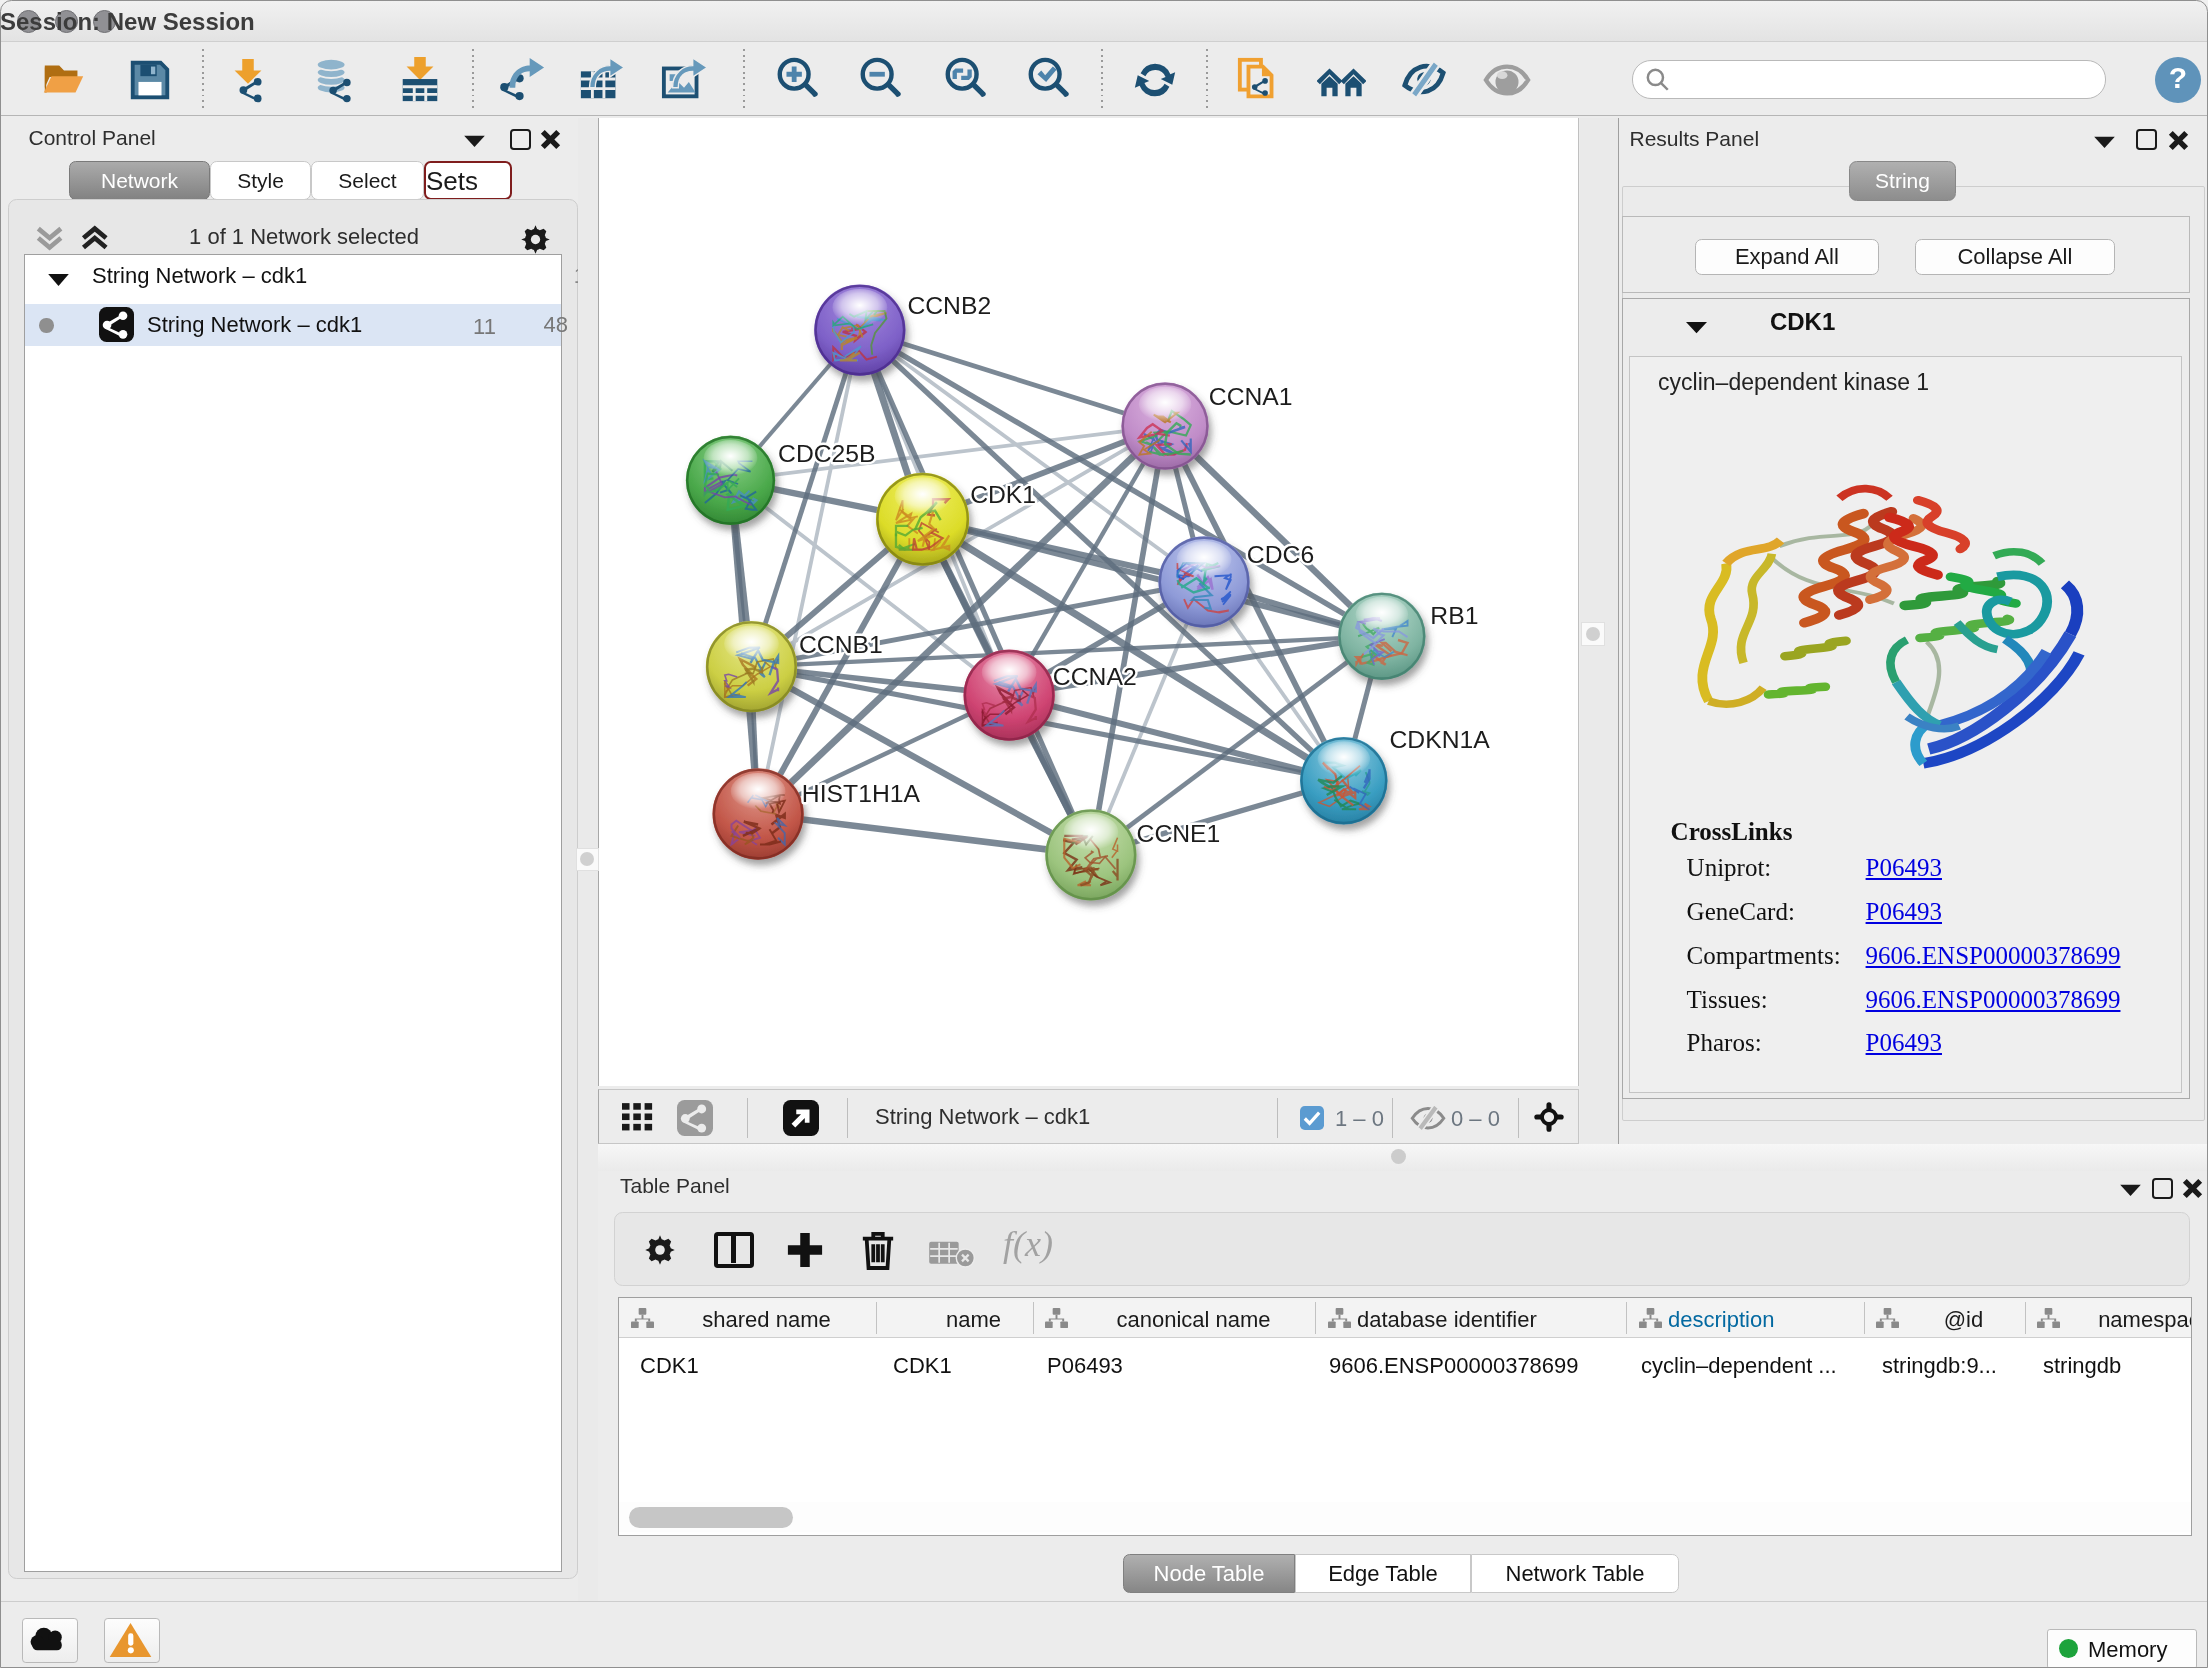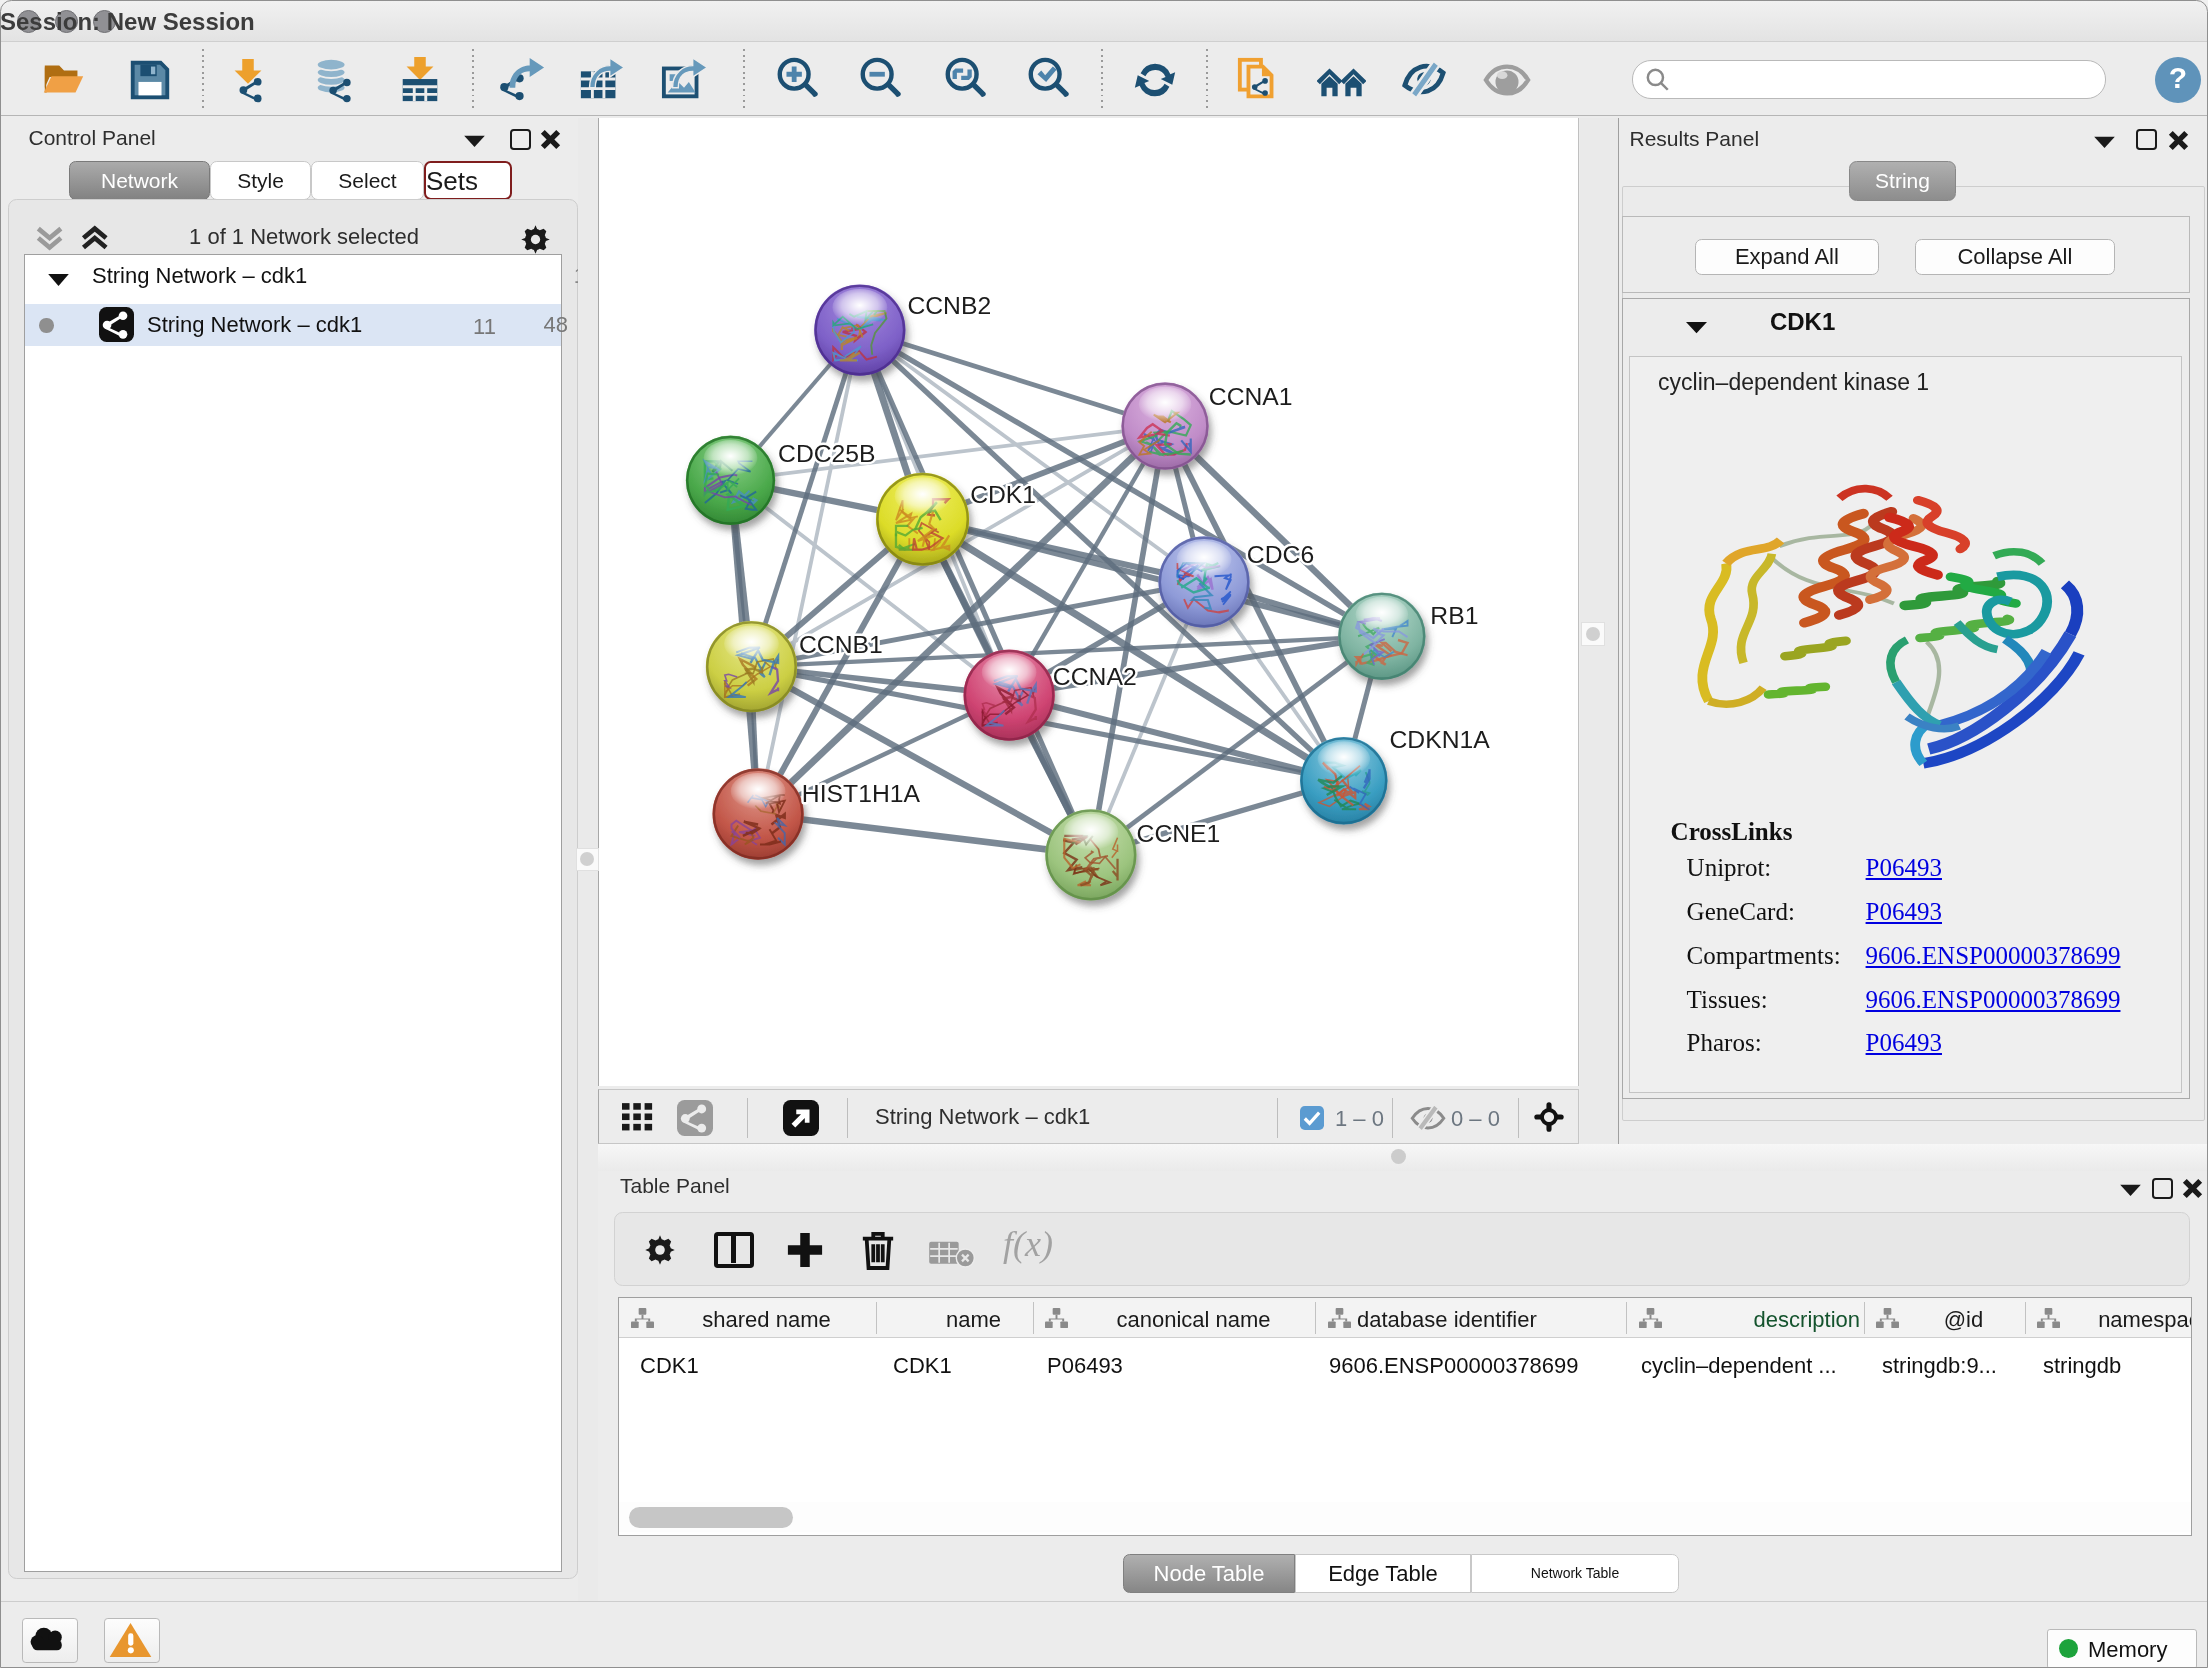--- a/index.html
+++ b/index.html
@@ -717,21 +717,21 @@
         <div class="txt" style="left:738px;top:8.6px;width:265px;text-align:left;font-size:22px;color:#1a1a1a">database identifier</div>
         <div class="abs" style="left:696px;top:3.8px;width:1px;height:32px;background:#c2c2c2"></div>
         <div class="abs" style="left:1019px;top:8.6px"><svg width="25" height="23" viewBox="0 0 26 24">
             <g fill="#8a8a8a">
               <rect x="9" y="1" width="8" height="7" rx="1"></rect>
               <rect x="1" y="15" width="8" height="7" rx="1"></rect>
               <rect x="17" y="15" width="8" height="7" rx="1"></rect>
               <path d="M12 8h2v4h7v3h-2v-2H7v2H5v-3h7z"></path>
             </g>
           </svg></div>
-        <div class="txt" style="left:1049px;top:8.6px;width:192px;text-align:right;font-size:22px;color:#14532d">description</div>
+        <div class="txt" style="left:1049px;top:8.6px;width:192px;text-align:left;font-size:22px;color:#0369a1">description</div>
         <div class="abs" style="left:1007px;top:3.8px;width:1px;height:32px;background:#c2c2c2"></div>
         <div class="abs" style="left:1256px;top:8.6px"><svg width="25" height="23" viewBox="0 0 26 24">
             <g fill="#8a8a8a">
               <rect x="9" y="1" width="8" height="7" rx="1"></rect>
               <rect x="1" y="15" width="8" height="7" rx="1"></rect>
               <rect x="17" y="15" width="8" height="7" rx="1"></rect>
               <path d="M12 8h2v4h7v3h-2v-2H7v2H5v-3h7z"></path>
             </g>
           </svg></div>
         <div class="txt" style="left:1287px;top:8.6px;width:115px;text-align:center;font-size:22px;color:#1a1a1a">@id</div>
@@ -755,21 +755,21 @@
         <div class="txt" style="left:1022px;top:14.3px;font-size:22px;color:#111">cyclin–dependent ...</div>
         <div class="txt" style="left:1263px;top:14.3px;font-size:22px;color:#111">stringdb:9...</div>
         <div class="txt" style="left:1424px;top:14.3px;font-size:22px;color:#111">stringdb</div>
       </div>
   <div class="abs" style="left:0;top:204px;width:1577px;height:30px;background:#fdfdfd">
     <div class="abs" style="left:9.5px;top:4.8px;width:164px;height:21px;border-radius:10.5px;background:#c6c6c6"></div>
   </div>
 </div>
 <div class="abs" style="left:525px;top:383px;width:172px;height:39px;background:linear-gradient(#b0b0b0,#868686);border:1px solid #808080;border-radius:6.7px 0 0 6.7px;text-align:center;font-size:22px;line-height:37px;color:#fff">Node Table</div>
 <div class="abs" style="left:697px;top:383px;width:176px;height:39px;background:#fff;border:1px solid #c8c8c8;text-align:center;font-size:22px;line-height:37px;color:#111">Edge Table</div>
-<div class="abs" style="left:873px;top:383px;width:208px;height:39px;background:#fff;border:1px solid #c8c8c8;border-radius:0 6.7px 6.7px 0;text-align:center;font-size:14px;line-height:37px;color:#111">Network Table</div>
+<div class="abs" style="left:873px;top:383px;width:208px;height:39px;background:#fff;border:1px solid #c8c8c8;border-radius:0 6.7px 6.7px 0;text-align:center;font-size:22px;line-height:37px;color:#111">Network Table</div>
 </div>
 <div class="abs" style="left:0;top:1601px;width:2208px;height:68px;background:#ececec;border-top:1.9px solid #cdcdcd">
 <div class="abs" style="left:22px;top:16px;width:56px;height:45px;background:linear-gradient(#fdfdfd,#ededed);border:1.9px solid #b9b9b9;border-radius:3.8px"><svg width="52" height="41" viewBox="0 0 55 43">
         <g fill="#111">
           <circle cx="22" cy="18" r="9"></circle>
           <circle cx="34" cy="19" r="7"></circle>
           <circle cx="15" cy="24" r="7"></circle>
           <rect x="10" y="22" width="31" height="11" rx="5"></rect>
         </g>
       </svg></div>

